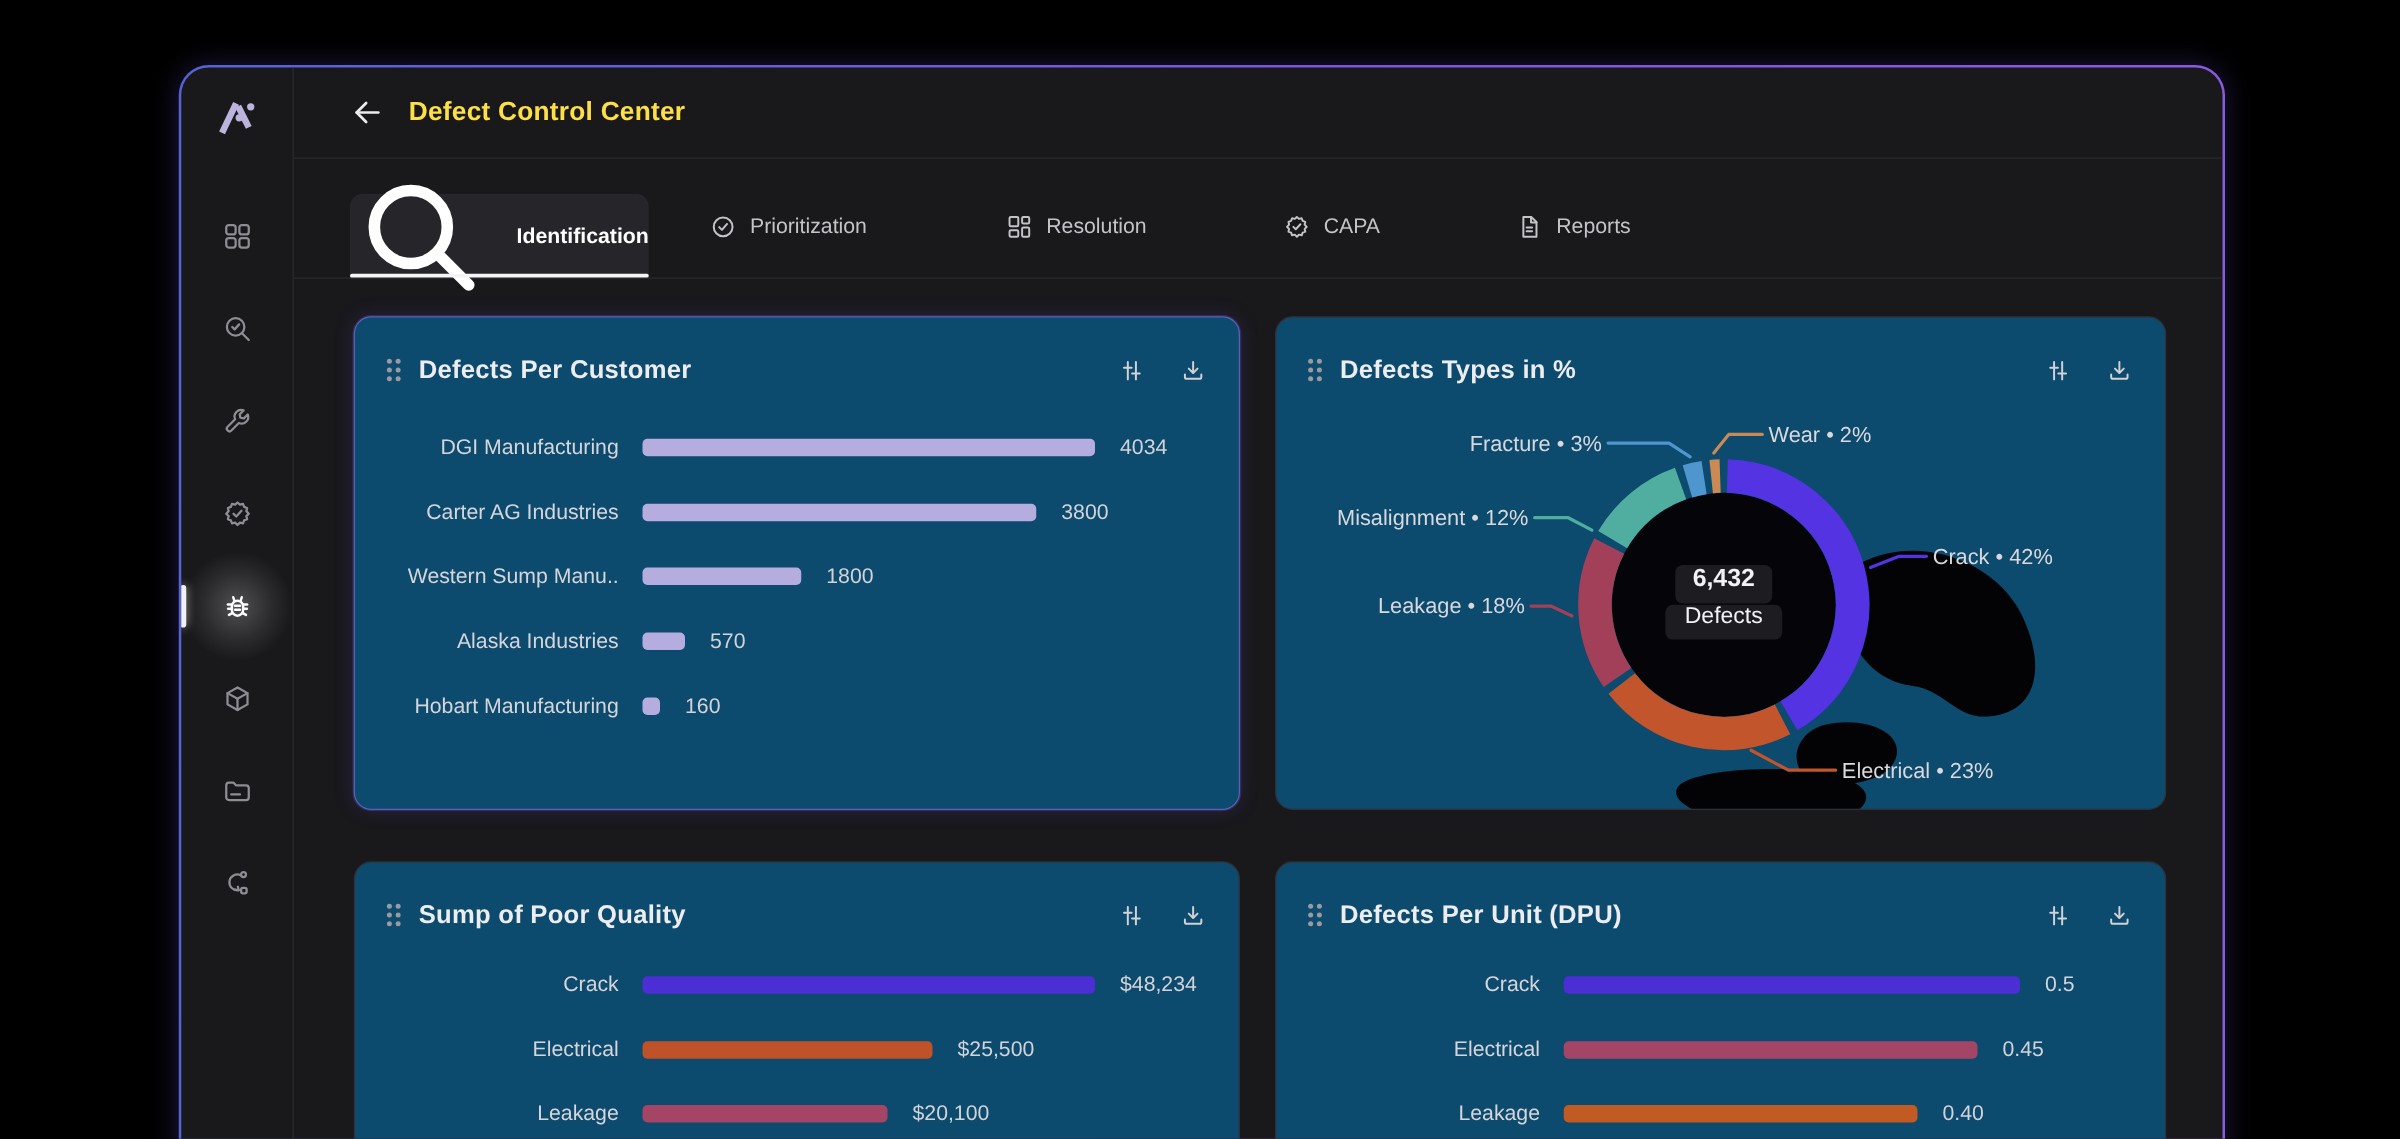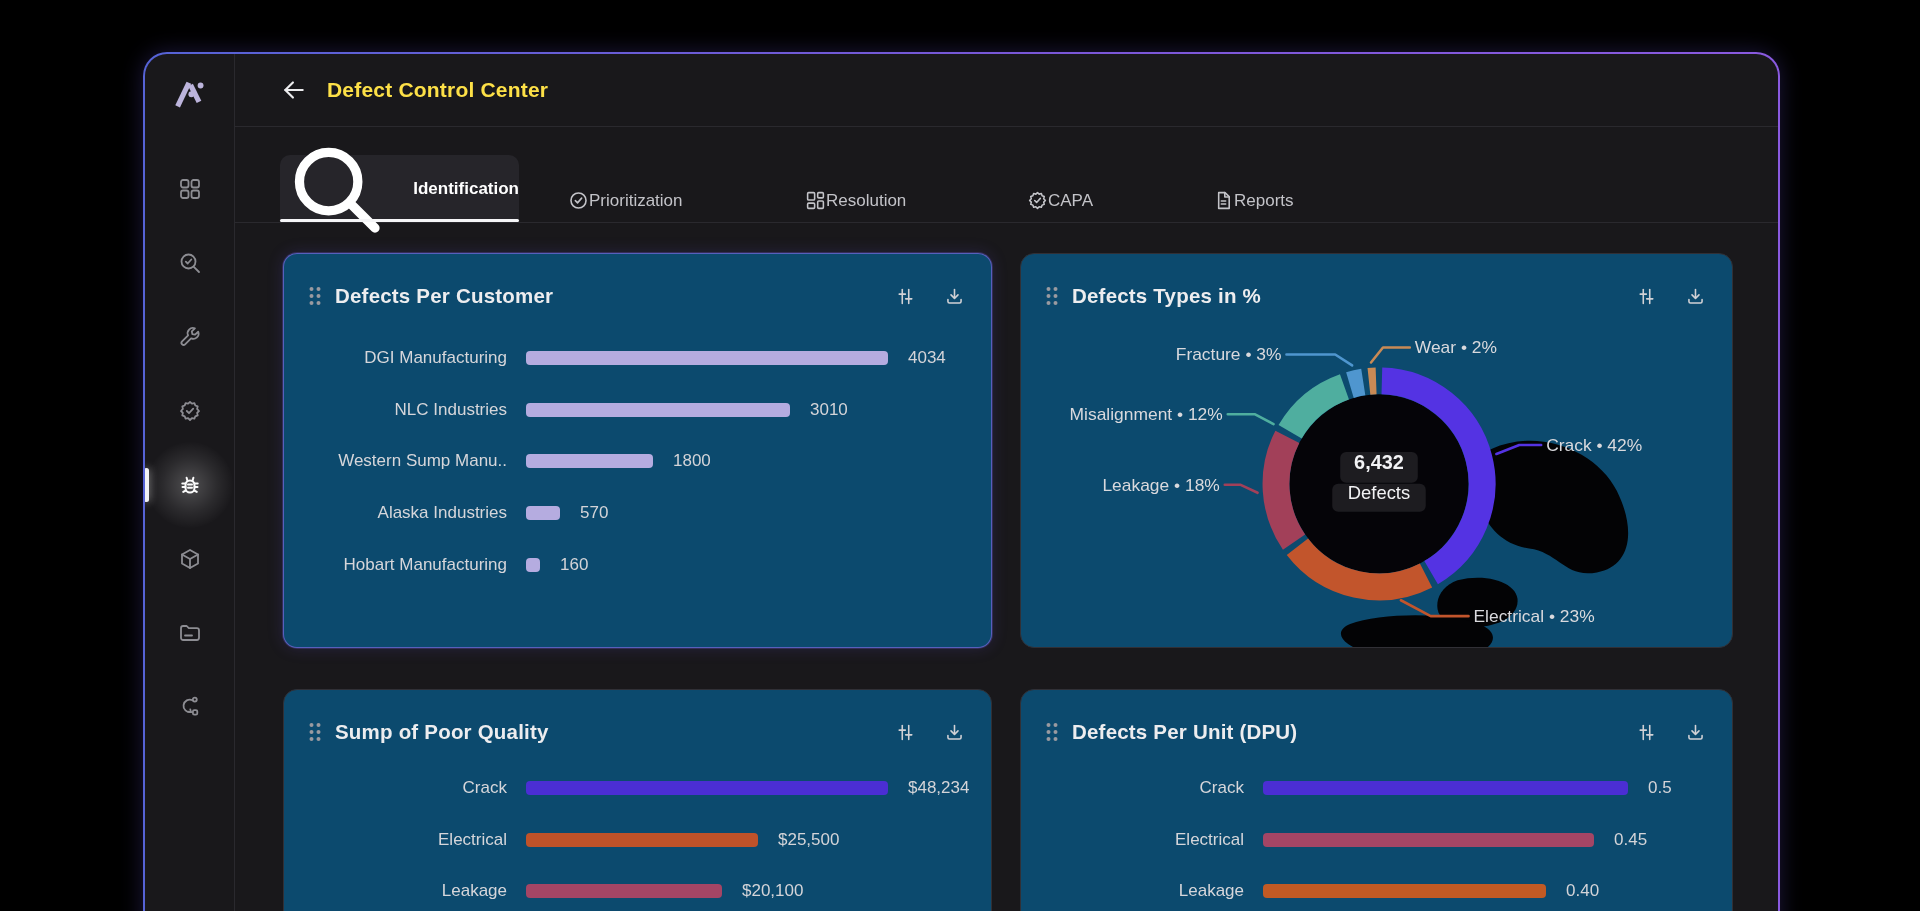--- a/index.html
+++ b/index.html
@@ -39,21 +39,21 @@
   .topbar {
     position:absolute; left:90px; right:0; top:0; height:73px;
     border-bottom:1px solid #2a292e; display:flex; align-items:center; padding-left:44px;
   }
   .back-btn { background:none; border:none; color:#ececee; width:30px; height:30px; cursor:pointer; display:flex; align-items:center; justify-content:center; }
   .back-btn svg { width:26px; height:26px; }
   .page-title { font-size:21px; font-weight:700; letter-spacing:.2px; margin-left:18px; color:#fde047; }
 
   
   .tabsbar { position:absolute; left:90px; right:0; top:74px; height:95px; border-bottom:1px solid #2a292e; }
-  .tab { position:absolute; display:flex; align-items:flex-end; height:40px; top:43px; color:#c3c3c8; font-size:17px; font-weight:500; cursor:pointer; white-space:nowrap; }
+  .tab { position:absolute; display:flex; align-items:flex-start; gap:11px; height:40px; top:43px; color:#c3c3c8; font-size:17px; font-weight:500; cursor:pointer; white-space:nowrap; }
   .tab svg { width:21px; height:21px; flex:none; }
   .tab-active-box {
     position:absolute; left:45px; top:27px; width:239px; height:67px;
     background:#26252a; border-radius:10px 10px 0 0; cursor:pointer;
     display:flex; align-items:center; justify-content:center; gap:22px;
     color:#fff; font-size:17px; font-weight:700;
   }
   .tab-active-box .underline { position:absolute; left:0; right:0; bottom:0; height:3px; background:#f5f5f7; border-radius:2px; }
 
   
@@ -65,21 +65,21 @@
     border-color:rgba(128,108,230,.65);
     box-shadow:0 0 0 1px rgba(116,96,220,.25), 0 0 16px rgba(96,76,200,.22);
   }
   .card-header { position:absolute; left:0; right:0; top:26px; height:32px; display:flex; align-items:center; padding:0 26px 0 24px; }
   .drag-handle { color:#9a9aa0; width:14px; height:20px; cursor:grab; flex:none; }
   .card-title { font-size:20.5px; font-weight:700; color:#ededef; margin-left:13px; letter-spacing:.2px; }
   .card-actions { margin-left:auto; display:flex; align-items:center; gap:28px; color:#d2d2d6; }
   .card-actions .act { width:21px; height:21px; cursor:pointer; display:flex; }
   .card-actions svg { width:21px; height:21px; }
 
-  .rows { position:absolute; left:12px; right:0; }
+  .rows { position:absolute; left:0; right:0; }
   .bar-row { display:flex; align-items:center; height:51.7px; padding-left:20px; }
   .bar-label { width:191px; text-align:right; font-size:17px; color:#d6d6da; flex:none; }
   .bar-fill { height:14px; border-radius:4px; margin-left:19px; flex:none; }
   .bar-value { margin-left:20px; font-size:17px; color:#d4d4d8; }
 
   .donut-svg { position:absolute; inset:0; width:100%; height:100%; }
   .donut-svg text { font-family:"Liberation Sans", sans-serif; }
 </style>
 </head>
 <body>
@@ -247,23 +247,23 @@
               </span>
       </span>
     </div>
           <div class="rows" style="top: 78px;">
             <div class="bar-row">
               <span class="bar-label">DGI Manufacturing</span>
               <span class="bar-fill" style="width:362px;background:#b5ace0"></span>
               <span class="bar-value">4034</span>
             </div>
             <div class="bar-row">
-              <span class="bar-label">NLC Industries</span>
-              <span class="bar-fill" style="width:264px;background:#b5ace0"></span>
-              <span class="bar-value">3010</span>
+              <span class="bar-label">Carter AG Industries</span>
+              <span class="bar-fill" style="width:315px;background:#b5ace0"></span>
+              <span class="bar-value">3800</span>
             </div>
             <div class="bar-row">
               <span class="bar-label">Western Sump Manu..</span>
               <span class="bar-fill" style="width:127px;background:#b5ace0"></span>
               <span class="bar-value">1800</span>
             </div>
             <div class="bar-row">
               <span class="bar-label">Alaska Industries</span>
               <span class="bar-fill" style="width:34px;background:#b5ace0"></span>
               <span class="bar-value">570</span>

